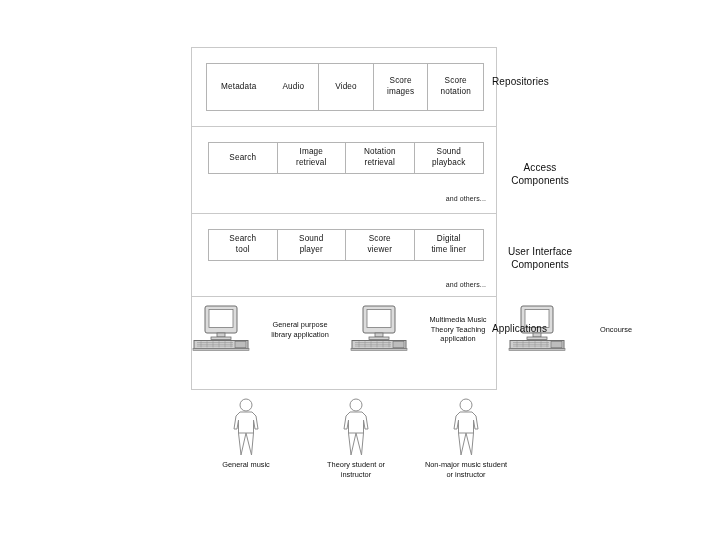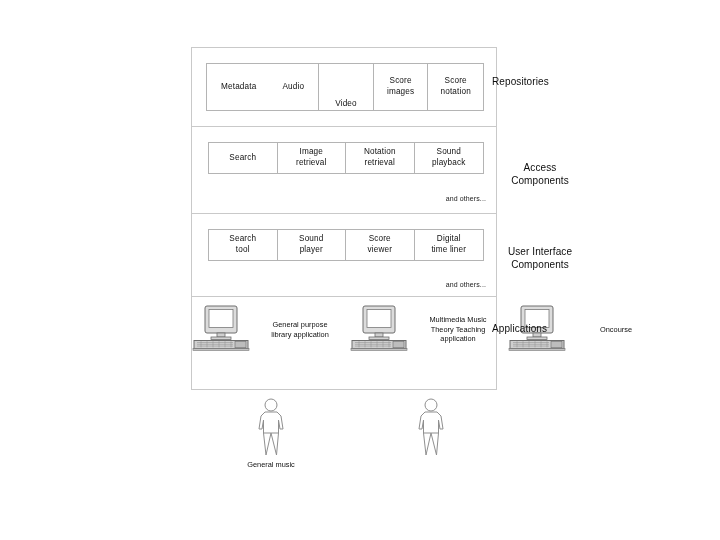--- a/index.html
+++ b/index.html
@@ -64,21 +64,21 @@
   .box-row .cell:last-child { border-right: none; }
 
   
   .row-repositories {
     left: 14px; top: 15px; width: 278px; height: 48px;
   }
   .row-repositories .cell-wide { width: 113px; }
   .row-repositories .cell-wide .dual {
     display: flex; width: 100%; justify-content: space-around; align-items: flex-end;
   }
-  .row-repositories .cell-video { width: 55px; align-items: flex-end; }
+  .row-repositories .cell-video { width: 55px; }
   .row-repositories .cell-simg  { width: 55px; }
   .row-repositories .cell-snot  { width: 55px; }
 
   
   .row-quad {
     left: 16px; top: 15px; width: 276px; height: 32px;
   }
   .row-quad .cell { width: 69px; }
 
   .and-others {
@@ -380,22 +380,44 @@
         <g fill="none" stroke="#8f8f8f" stroke-width="1">
           <circle cx="22" cy="7" r="6"></circle>
           <path d="M16 14 L12 18 L10 31 L13 31 L14.5 22 L14.5 35 L29.5 35 L29.5 22 L31 31 L34 31 L32 18 L28 14 Z"></path>
           <path d="M14.5 35 L17 57"></path>
           <path d="M22 35 L17 57"></path>
           <path d="M22 35 L27.5 57"></path>
           <path d="M29.5 35 L27.5 57"></path>
         </g>
       </svg>
     </span>
-  </div>
-
+    <span class="user-label">
+      <span>Theory student or</span><br>
+      <span>instructor</span>
+    </span>
+  </div>
+
+  <div class="user">
+    <span>
+      <svg width="44" height="58" viewBox="0 0 44 58">
+        <g fill="none" stroke="#8f8f8f" stroke-width="1">
+          <circle cx="22" cy="7" r="6"></circle>
+          <path d="M16 14 L12 18 L10 31 L13 31 L14.5 22 L14.5 35 L29.5 35 L29.5 22 L31 31 L34 31 L32 18 L28 14 Z"></path>
+          <path d="M14.5 35 L17 57"></path>
+          <path d="M22 35 L17 57"></path>
+          <path d="M22 35 L27.5 57"></path>
+          <path d="M29.5 35 L27.5 57"></path>
+        </g>
+      </svg>
+    </span>
+    <span class="user-label">
+      <span>Non-major music student</span><br>
+      <span>or instructor</span>
+    </span>
+  </div>
 
 </div>
 
 <div class="tier-label lbl-repositories">Repositories</div>
 
 <div class="tier-label center lbl-access">
   <span>Access</span><br>
   <span>Components</span>
 </div>
 

